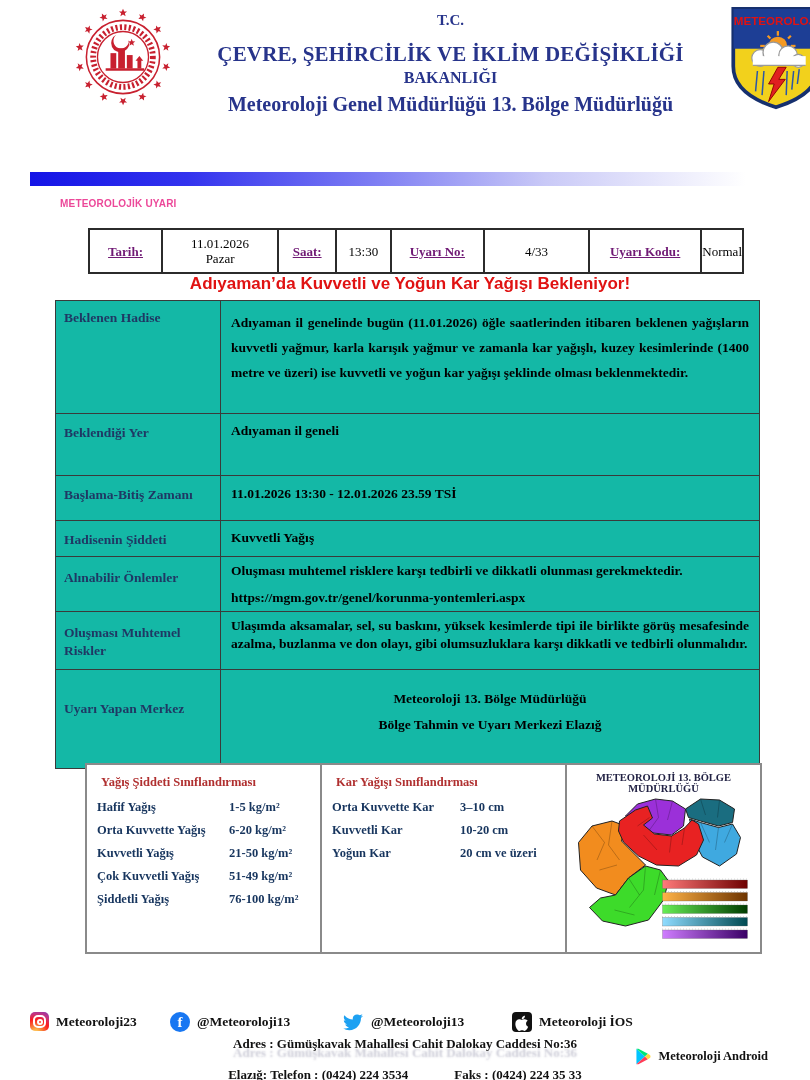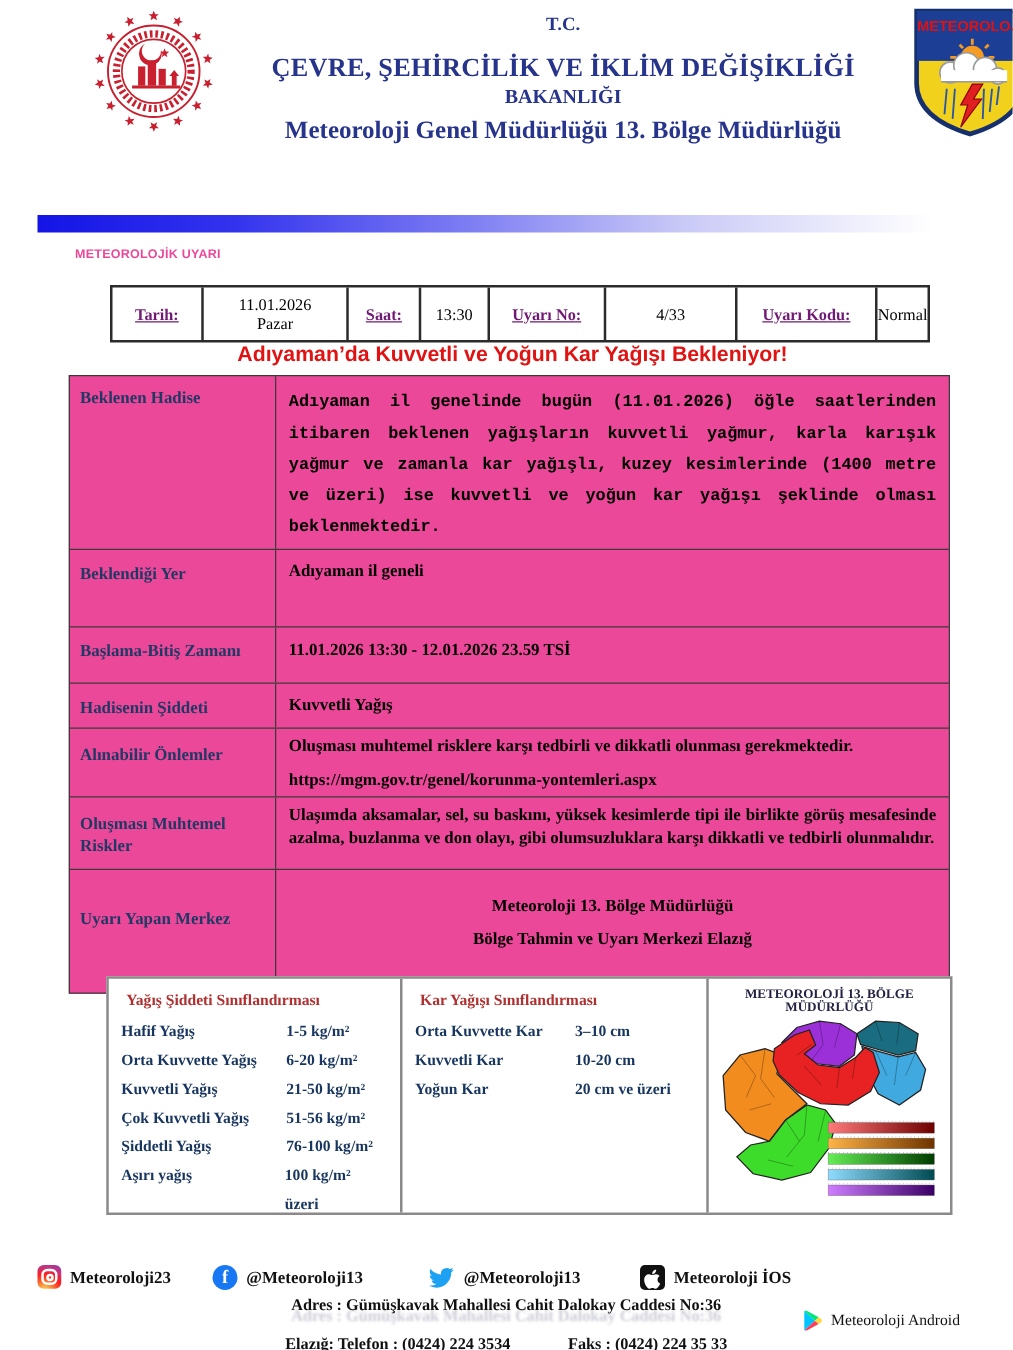--- a/index.html
+++ b/index.html
@@ -32,41 +32,41 @@
   .info-cell:first-child{border-left:none;}
   .info-label{font-weight:bold;color:#701a75;text-decoration:underline;}
   .ic-w1{width:76px;}.ic-w2{width:122px;}.ic-w3{width:60px;}.ic-w4{width:56px;}
   .ic-w5{width:98px;}.ic-w6{width:110px;}.ic-w7{width:118px;}.ic-w8{flex:1;}
 
   
   .headline{position:absolute;left:60px;top:274px;width:700px;text-align:center;
     font-family:"Liberation Sans",sans-serif;font-weight:bold;font-size:17px;color:#e01212;}
 
   
-  .detail-table{position:absolute;left:55px;top:300px;width:703px;border:1px solid #3a3a3a;background:#ec4899;}
+  .detail-table{position:absolute;left:55px;top:300px;width:703px;border:1px solid #3a3a3a;background:#14b8a6;}
   .d-row{display:flex;border-top:1px solid #3a3a3a;}
   .d-row:first-child{border-top:none;}
   .d-label{width:150px;min-width:150px;padding:8px 6px 4px 8px;color:#1f3864;font-weight:bold;font-size:13.5px;line-height:18px;border-right:1px solid #3a3a3a;}
   .d-content{flex:1;padding:6px 10px 4px 10px;font-weight:bold;font-size:13.5px;color:#000;}
   .just{text-align:justify;}
-  .r0 .d-content{line-height:25px;min-height:99px;padding-top:9px;font-family:Liberation Mono, monospace;}
+  .r0 .d-content{line-height:25px;min-height:99px;padding-top:9px;}
   .r1 .d-content{min-height:48px;padding-top:9px;}
   .r2 .d-content{min-height:30px;padding-top:10px;}
   .r3 .d-content{min-height:22px;padding-top:9px;}
   .r4 .d-content{min-height:48px;line-height:18px;padding-top:5px;}
   .r5 .d-content{min-height:44px;line-height:18px;padding-top:5px;}
   .r5 .url-line{margin-top:9px;}
   .r5 a{color:#000;text-decoration:none;}
   .r6 .d-content{min-height:78px;text-align:center;padding-top:16px;line-height:26px;}
   .r6 .d-label{padding-top:30px;}
   .r4 .d-label,.r5 .d-label{padding-top:12px;}
   .r1 .d-label,.r2 .d-label,.r3 .d-label{padding-top:10px;}
 
   
-  .class-box{position:absolute;left:85px;top:781px;width:673px;height:187px;border:2px solid #8a8a8a;
+  .class-box{position:absolute;left:85px;top:763px;width:673px;height:187px;border:2px solid #8a8a8a;
     display:flex;background:#fff;}
   .class-col{padding:8px 10px;box-sizing:border-box;}
   .col-rain{width:235px;border-right:2px solid #8a8a8a;}
   .col-snow{width:245px;border-right:2px solid #8a8a8a;}
   .col-map{flex:1;padding:4px 2px;}
   .class-title{color:#b03030;font-weight:bold;font-size:12.5px;margin:2px 0 6px 4px;}
   .class-row{display:flex;font-weight:bold;font-size:12.5px;color:#17355e;line-height:23px;}
   .class-row .cname{width:132px;}
   .col-snow .class-row .cname{width:128px;}
   .map-title{text-align:center;font-weight:bold;font-size:10.5px;color:#222244;margin:3px 0 1px 0;}
@@ -80,21 +80,21 @@
   .icon-insta::before{content:"";position:absolute;inset:3px;border:2px solid #fff;border-radius:5px;}
   .icon-insta::after{content:"";position:absolute;left:6.5px;top:6.5px;width:6px;height:6px;border:2px solid #fff;border-radius:50%;box-sizing:border-box;}
   .icon-fb{width:20px;height:20px;border-radius:50%;background:#1877f2;color:#fff;display:inline-flex;
     align-items:center;justify-content:center;font-family:"Liberation Serif",serif;font-weight:bold;font-size:15px;}
   .addr-block{position:absolute;top:1036px;left:55px;width:700px;text-align:center;
     font-weight:bold;font-size:13px;color:#111;line-height:16px;}
   .ghost{text-shadow:0 9px 2px rgba(110,110,140,.35);}
   .addr-line2,.addr-line3{display:flex;justify-content:center;gap:46px;margin-top:15px;}
   .addr-link{color:#2a5bd7;}
   .android-item{position:absolute;right:42px;top:1048px;display:flex;align-items:center;gap:7px;
-    font-weight:normal;font-size:12.5px;color:#111;}
+    font-weight:bold;font-size:12.5px;color:#111;}
   a{cursor:pointer;}
 </style>
 </head>
 <body>
 
 <div class="page">
 
   <div class="header">
     <div class="logo-left">
       <svg viewBox="0 0 110 110" width="110" height="106">
@@ -243,29 +243,25 @@
       <div class="class-row">
           <span class="cname">Orta Kuvvette Yağış</span>
           <span>6-20 kg/m²</span>
         </div>
       <div class="class-row">
           <span class="cname">Kuvvetli Yağış</span>
           <span>21-50 kg/m²</span>
         </div>
       <div class="class-row">
           <span class="cname">Çok Kuvvetli Yağış</span>
-          <span>51-56 kg/m²</span>
+          <span>51-49 kg/m²</span>
         </div>
       <div class="class-row">
           <span class="cname">Şiddetli Yağış</span>
           <span>76-100 kg/m²</span>
-        </div>
-      <div class="class-row">
-          <span class="cname">Aşırı yağış</span>
-          <span>100 kg/m² üzeri</span>
         </div>
     </div>
     <div class="class-col col-snow">
       <div class="class-title">Kar Yağışı Sınıflandırması</div>
       <div class="class-row">
           <span class="cname">Orta Kuvvette Kar</span>
           <span>3–10 cm</span>
         </div>
       <div class="class-row">
           <span class="cname">Kuvvetli Kar</span>

